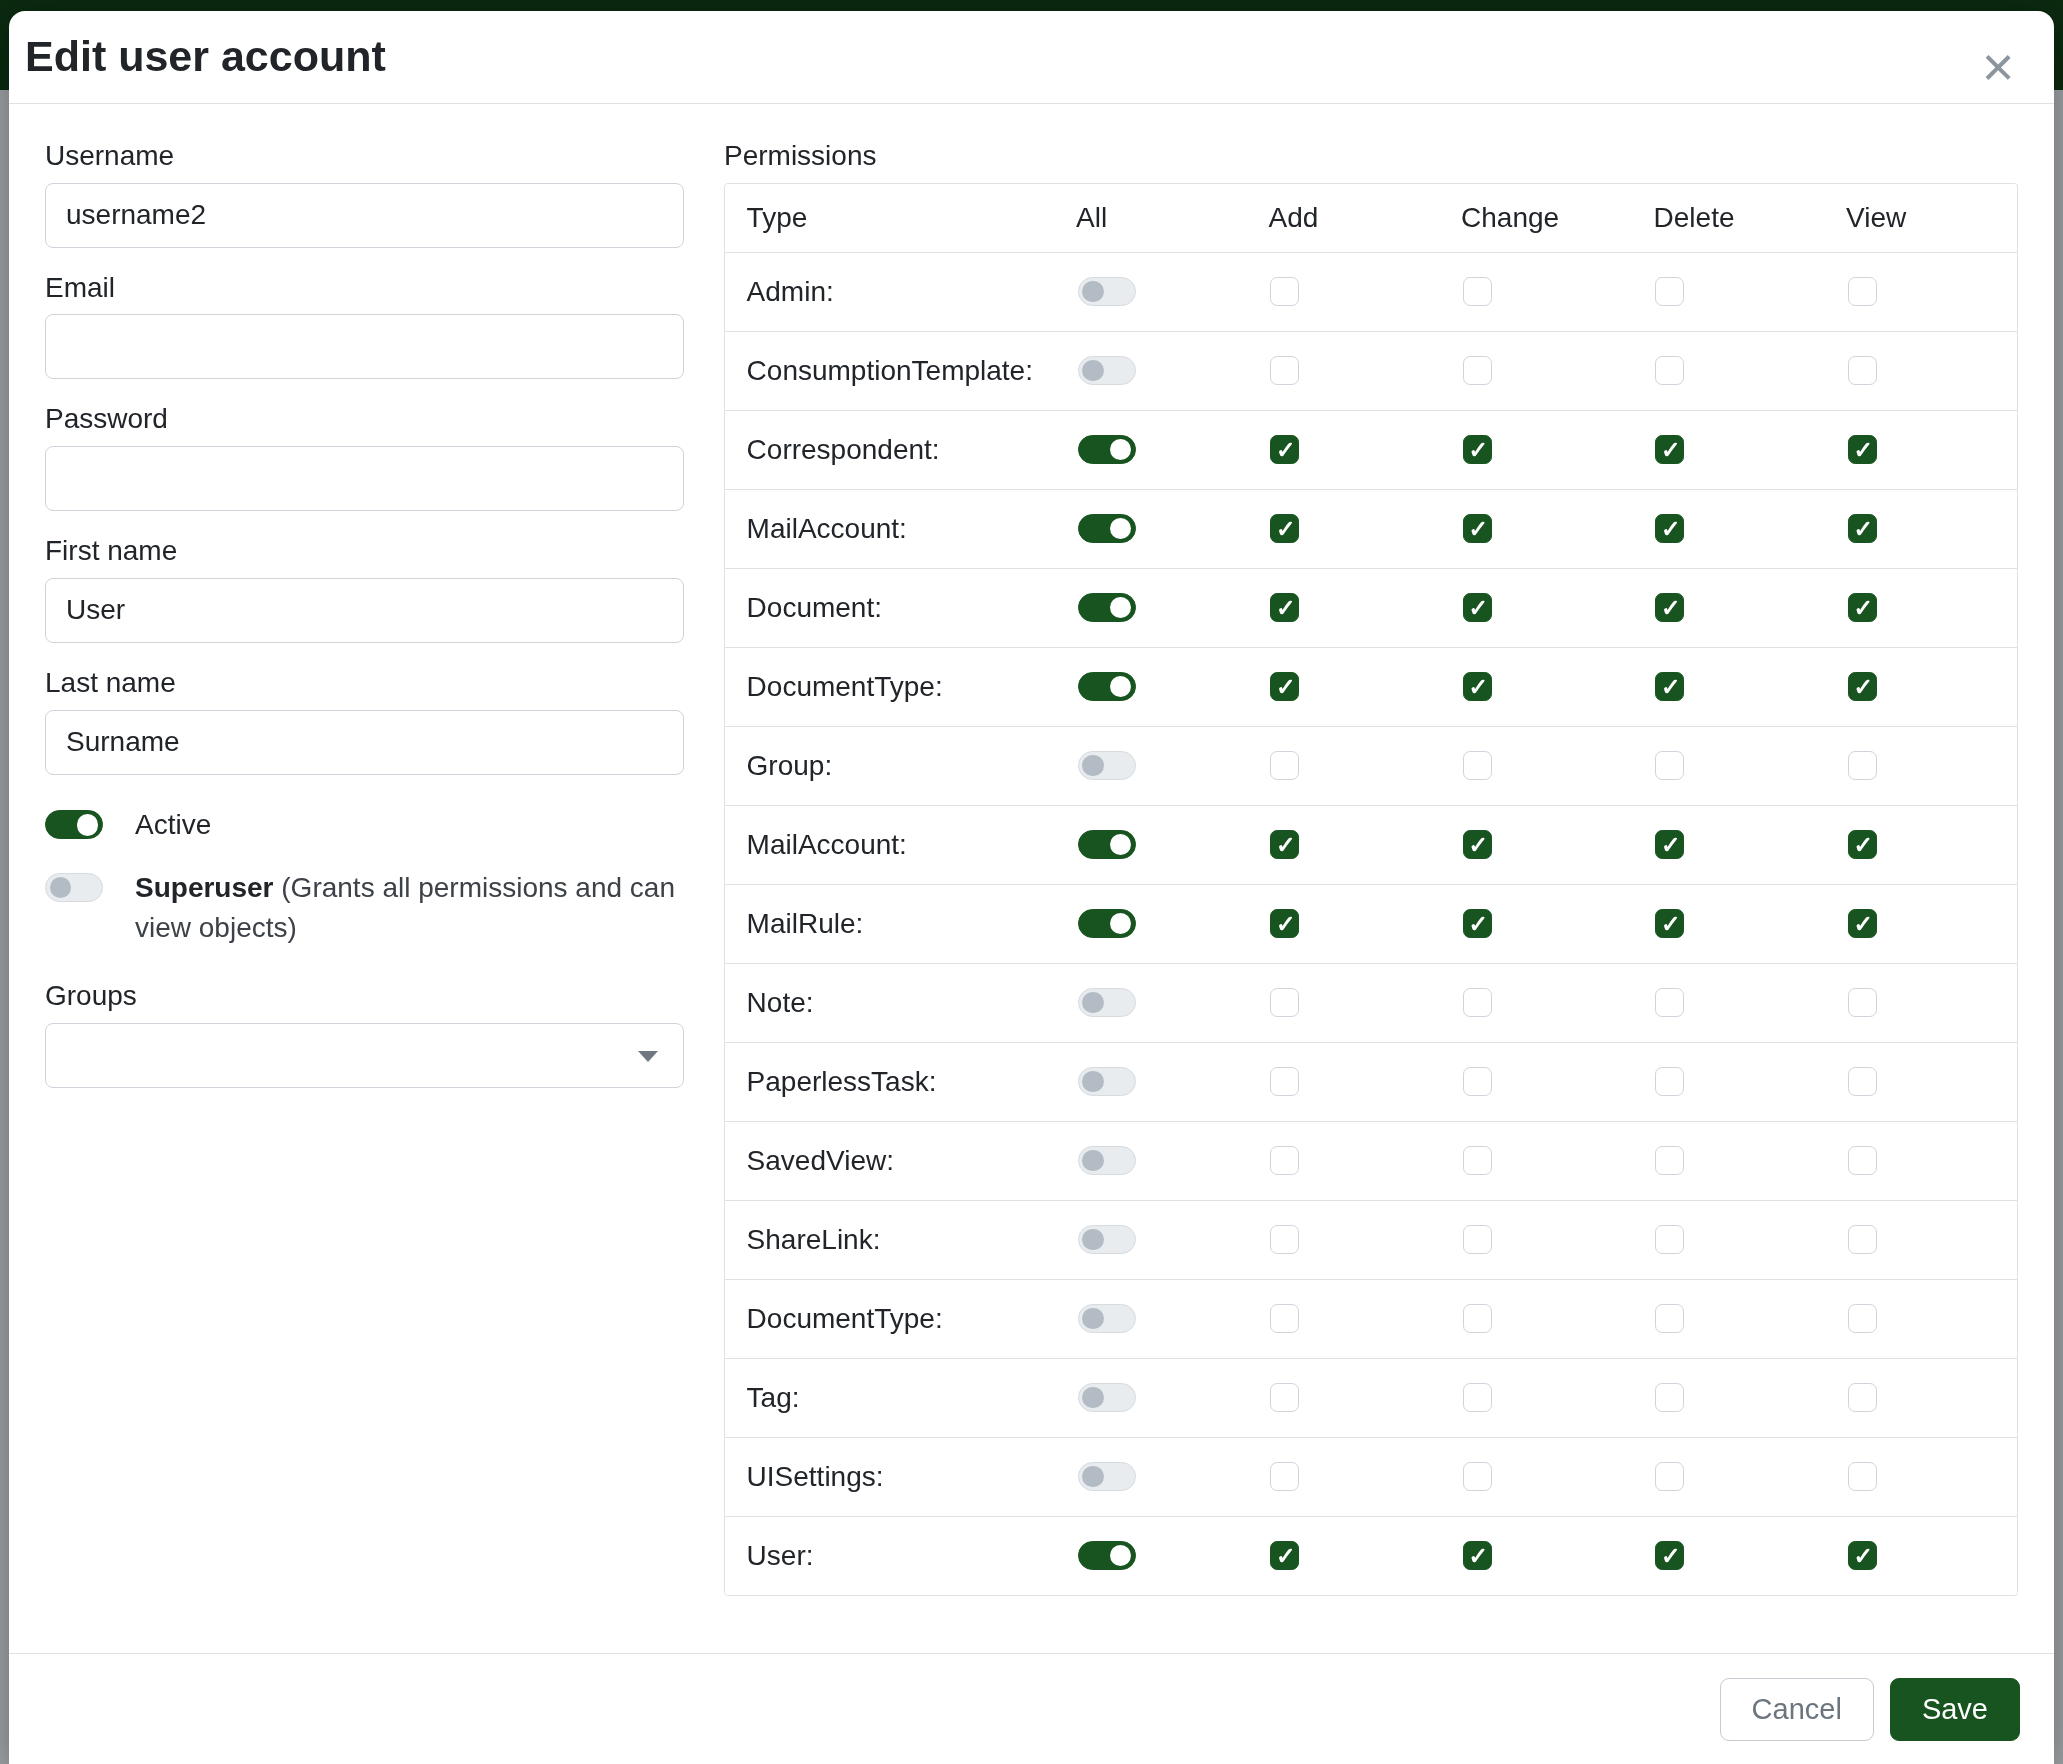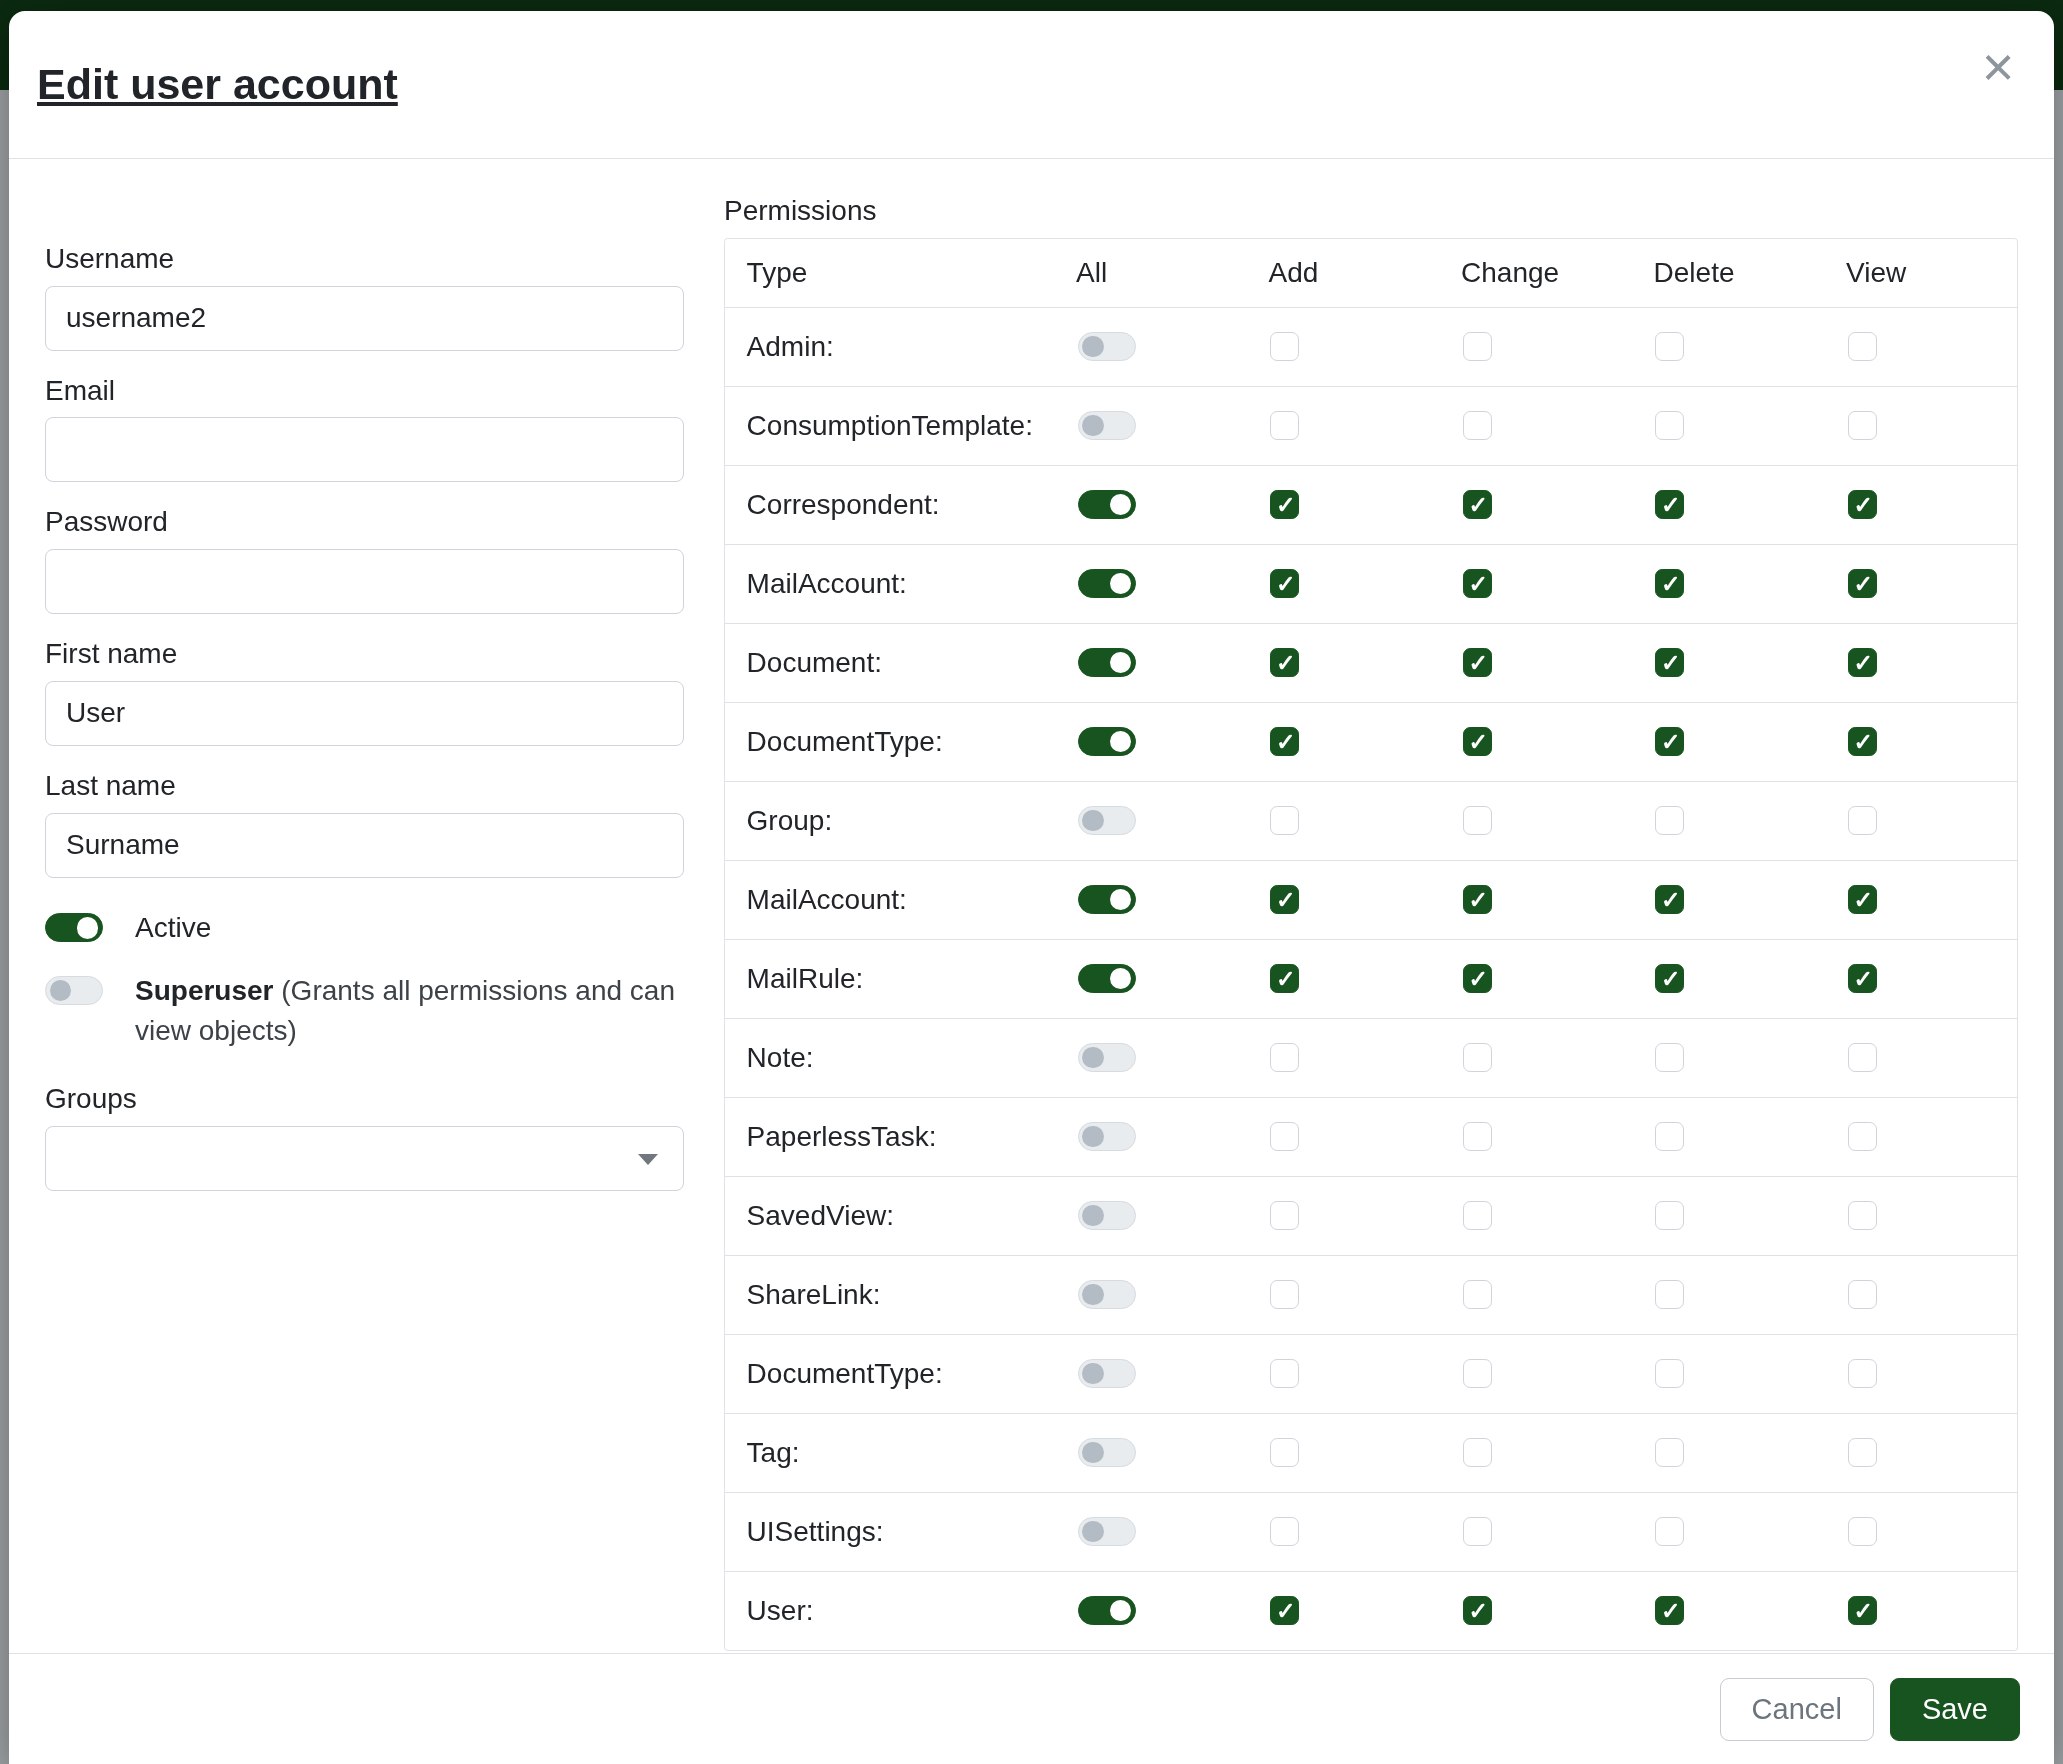--- a/index.html
+++ b/index.html
@@ -11,26 +11,26 @@
     position: relative;
     background: #9fa4a7;
   }
   .navbar-strip { position: absolute; top: 0; left: 0; right: 0; height: 90px; background: #0b2a10; }
   .modal {
     position: absolute; left: 9px; right: 9px; top: 10.8px; bottom: 0;
     background: #fff; border-radius: 16px 16px 0 0;
     display: flex; flex-direction: column;
     box-shadow: 0 10.8px 43px rgba(0,0,0,.35);
   }
-  .modal-header { position: relative; height: 148px; display: flex; align-items: center; padding: 0 28px; border-bottom: 0.9px solid #dee2e6; flex: 0 0 auto; text-decoration: underline; }
+  .modal-header { position: relative; height: 93px; display: flex; align-items: center; padding: 0 16px; border-bottom: 0.9px solid #dee2e6; flex: 0 0 auto; }
   .modal-title { font-size: 43px; font-weight: 700; }
   .close-btn { position: absolute; top: 23.4px; right: 23.4px; width: 65px; height: 65px; background: none; border: none; cursor: pointer; color: #8d959d; }
   .close-x { font-size: 56px; line-height: 65px; display: block; text-align: center; font-weight: 400; }
   .modal-body { flex: 1 1 auto; display: flex; gap: 40px; padding: 36px 36px 0 36px; overflow: hidden; }
-  .col-left { flex: 0 0 639px; width: 639px; margin-top: 48px; }
+  .col-left { flex: 0 0 639px; width: 639px; }
   .col-right { flex: 1 1 auto; min-width: 0; }
   .form-group { margin-bottom: 24px; }
   .form-label { display: block; font-size: 28px; margin-bottom: 10.8px; }
   .form-control {
     width: 100%; height: 65px; border: 0.9px solid #ced4da; border-radius: 8px;
     font-size: 28px; padding: 16px 20px; color: #212529; font-family: inherit; background: #fff;
   }
   
   .switch {
     display: inline-block; width: 58px; height: 29px; border-radius: 29px;

